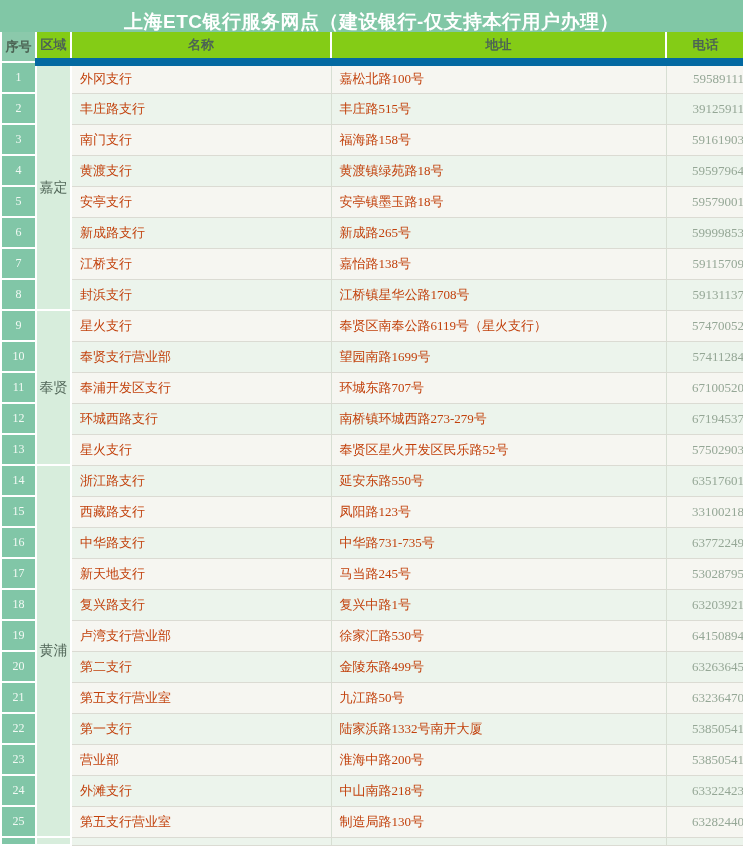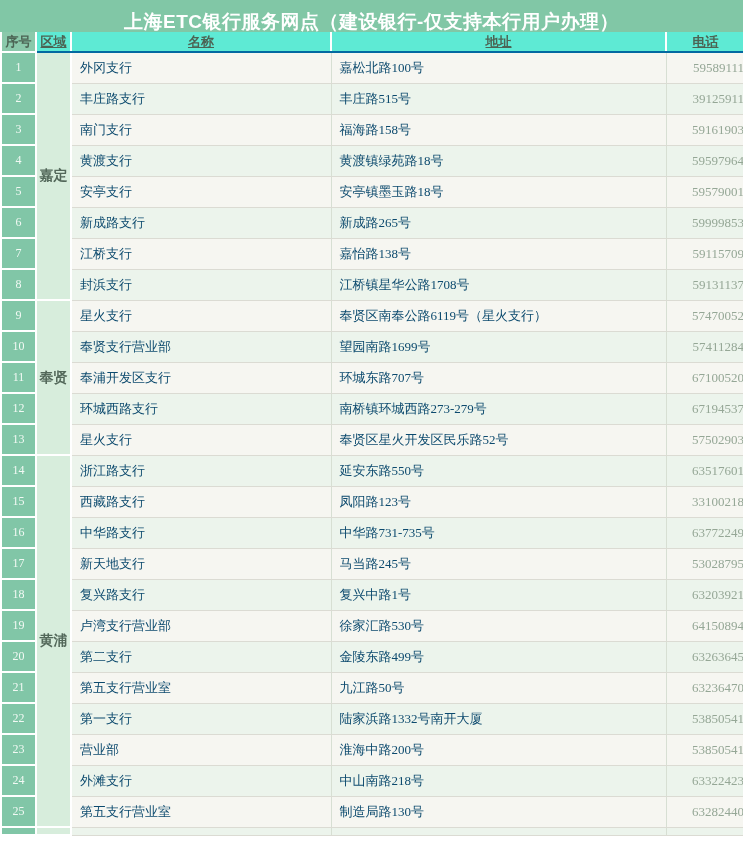--- a/index.html
+++ b/index.html
@@ -13,43 +13,43 @@
     font-family:"Liberation Sans","DejaVu Sans",sans-serif;
     font-weight:bold;font-size:19px;text-align:center;
     letter-spacing:0.5px;
   }
   table{
     width:743px;border-collapse:collapse;table-layout:fixed;
   }
   col.c-num{width:35px;} col.c-region{width:35px;}
   col.c-name{width:260px;} col.c-addr{width:335px;} col.c-phone{width:78px;}
 
-  tr.hdr{height:20px;}
+  tr.hdr{height:30px;}
   th{font-weight:bold;font-size:13px;color:#4c6454;padding:0;}
   th.h-num{
     background:#8bc9ab;border-left:2px solid #ffffff;
     border-right:2px solid #ffffff;border-bottom:2px solid #ffffff;
   }
   th.h-light{
-    background:#5eead4;border-right:2px solid #ffffff;border-bottom:2px solid #0369a1;text-decoration:underline;
+    background:#84cc16;border-right:2px solid #ffffff;border-bottom:8px solid #0369a1;
   }
   th.h-last{border-right:none;}
 
   tr.row{height:31px;}
   td{padding:0;font-size:13px;}
   td.num{
     background:#81c6a7;color:#f2f9f4;text-align:center;font-size:12px;
     border-left:2px solid #ffffff;border-right:2px solid #ffffff;border-bottom:2px solid #ffffff;
   }
   td.region{
-    background:#d7eddc;color:#53685a;font-weight:bold;font-size:14px;text-align:center;
+    background:#d7eddc;color:#53685a;font-weight:normal;font-size:14px;text-align:center;
     border-right:2px solid #ffffff;border-bottom:2px solid #ffffff;
   }
   td.name,td.addr{
-    text-align:left;padding-left:8px;color:#0c4a6e;
+    text-align:left;padding-left:8px;color:#c2410c;
     border-bottom:1px solid #dbdbd3;border-right:1px solid #d7dfd3;
     white-space:nowrap;overflow:hidden;
   }
   td.phone{
     text-align:right;color:#95a796;border-bottom:1px solid #dbdbd3;
   }
   tr.odd td.data{background:#f6f6f1;}
   tr.even td.data{background:#ecf4ec;}
   tr.partial{height:8px;}
 </style>

